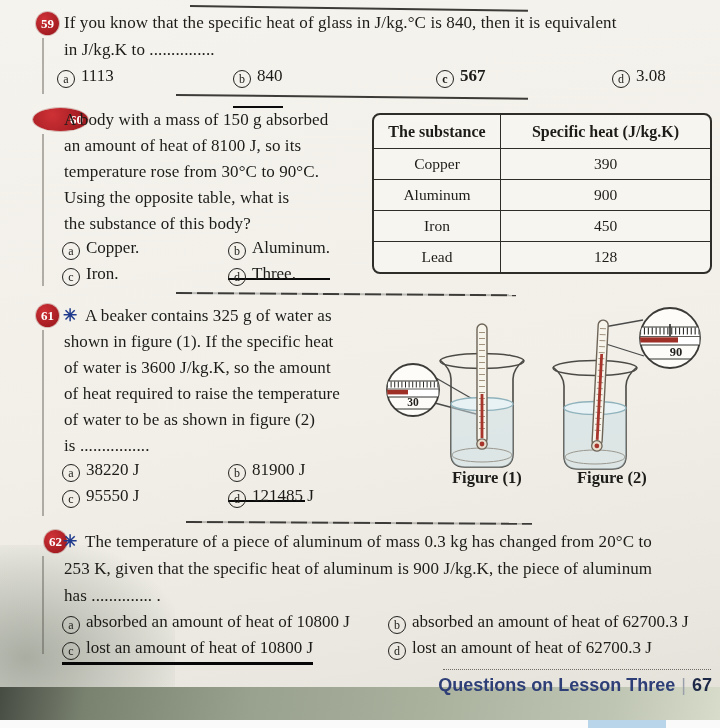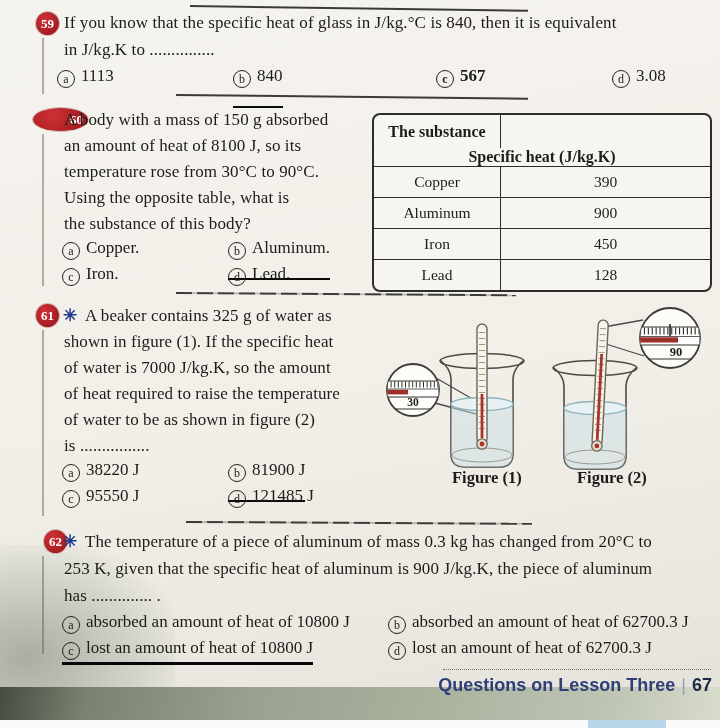--- a/index.html
+++ b/index.html
@@ -28,21 +28,21 @@
     margin-right:6px;vertical-align:-2px;background:transparent;
   }
   .opt.marked{border-bottom:2.8px solid #0a0a0a;padding-bottom:18px;}
   .opt.marked-far{border-bottom:3.6px solid #060606;padding-bottom:2px;}
   
   .heat-table{
     position:absolute;left:372px;top:113px;width:336px;
     border:2px solid #2f2d28;border-radius:8px;overflow:hidden;background:rgba(250,249,244,.6);
   }
   .tbl-row{display:flex;border-top:1.6px solid #2f2d28;}
-  .tbl-row:first-child{border-top:none;flex-direction:column;}
+  .tbl-row:first-child{border-top:none;}
   .tbl-cell{display:flex;align-items:center;justify-content:center;font-size:15.5px;height:30px;}
   .tbl-cell.c1{width:126px;border-right:1.6px solid #2f2d28;}
   .tbl-cell.c2{flex:1;}
   .tbl-head .tbl-cell{font-weight:bold;font-size:16px;height:33px;}
   
   .fig-label{position:absolute;font-size:16.5px;font-weight:bold;white-space:nowrap;}
   .figure-svg{position:absolute;}
   
   .dotline{position:absolute;border-top:1.6px dotted #6e6c66;width:268px;}
   .footer{
@@ -95,21 +95,21 @@
 <div class="vline" style="left:42px;top:134px;height:152px;"></div>
 <div class="tline" style="left:64px;top:110px;">A body with a mass of 150 g absorbed</div>
 <div class="tline" style="left:64px;top:136px;">an amount of heat of 8100 J, so its</div>
 <div class="tline" style="left:64px;top:162px;">temperature rose from 30°C to 90°C.</div>
 <div class="tline" style="left:64px;top:188px;">Using the opposite table, what is</div>
 <div class="tline" style="left:64px;top:214px;">the substance of this body?</div>
 
 <div class="opt" style="left:62px;top:238px;"><span class="letter">a</span><span>Copper.</span></div>
 <div class="opt marked" style="left:228px;top:238px;"><span class="letter">b</span><span>Aluminum.</span></div>
 <div class="opt" style="left:62px;top:264px;"><span class="letter">c</span><span>Iron.</span></div>
-<div class="opt" style="left:228px;top:264px;"><span class="letter">d</span><span>Lead.</span></div>
+<div class="opt" style="left:228px;top:264px;"><span class="letter">d</span><span>Three.</span></div>
 
 <div class="heat-table">
   <div class="tbl-row tbl-head">
     <div class="tbl-cell c1">The substance</div>
     <div class="tbl-cell c2">Specific heat (J/kg.K)</div>
   </div>
   <div class="tbl-row">
     <div class="tbl-cell c1">Copper</div>
     <div class="tbl-cell c2">390</div>
   </div>
@@ -129,21 +129,21 @@
 
 <div class="divider faded" style="left:176px;top:292px;width:340px;transform:rotate(0.4deg);"></div>
 
 <div class="qbadge" style="left:36px;top:304px;text-align:center;">
     <span>61</span>
   </div>
 <div class="vline" style="left:42px;top:330px;height:186px;"></div>
 <div class="star" style="left:63px;top:305px;">✳</div>
 <div class="tline" style="left:85px;top:306px;">A beaker contains 325 g of water as</div>
 <div class="tline" style="left:64px;top:332px;">shown in figure (1). If the specific heat</div>
-<div class="tline" style="left:64px;top:358px;">of water is 7000 J/kg.K, so the amount</div>
+<div class="tline" style="left:64px;top:358px;">of water is 3600 J/kg.K, so the amount</div>
 <div class="tline" style="left:64px;top:384px;">of heat required to raise the temperature</div>
 <div class="tline" style="left:64px;top:410px;">of water to be as shown in figure (2)</div>
 <div class="tline" style="left:64px;top:436px;">is ................</div>
 
 <div class="opt" style="left:62px;top:460px;"><span class="letter">a</span><span>38220 J</span></div>
 <div class="opt marked" style="left:228px;top:460px;"><span class="letter">b</span><span>81900 J</span></div>
 <div class="opt" style="left:62px;top:486px;"><span class="letter">c</span><span>95550 J</span></div>
 <div class="opt" style="left:228px;top:486px;"><span class="letter">d</span><span>121485 J</span></div>
 
 <svg class="figure-svg" style="left:383px;top:298px;" width="152" height="174" viewBox="0 0 152 174">

